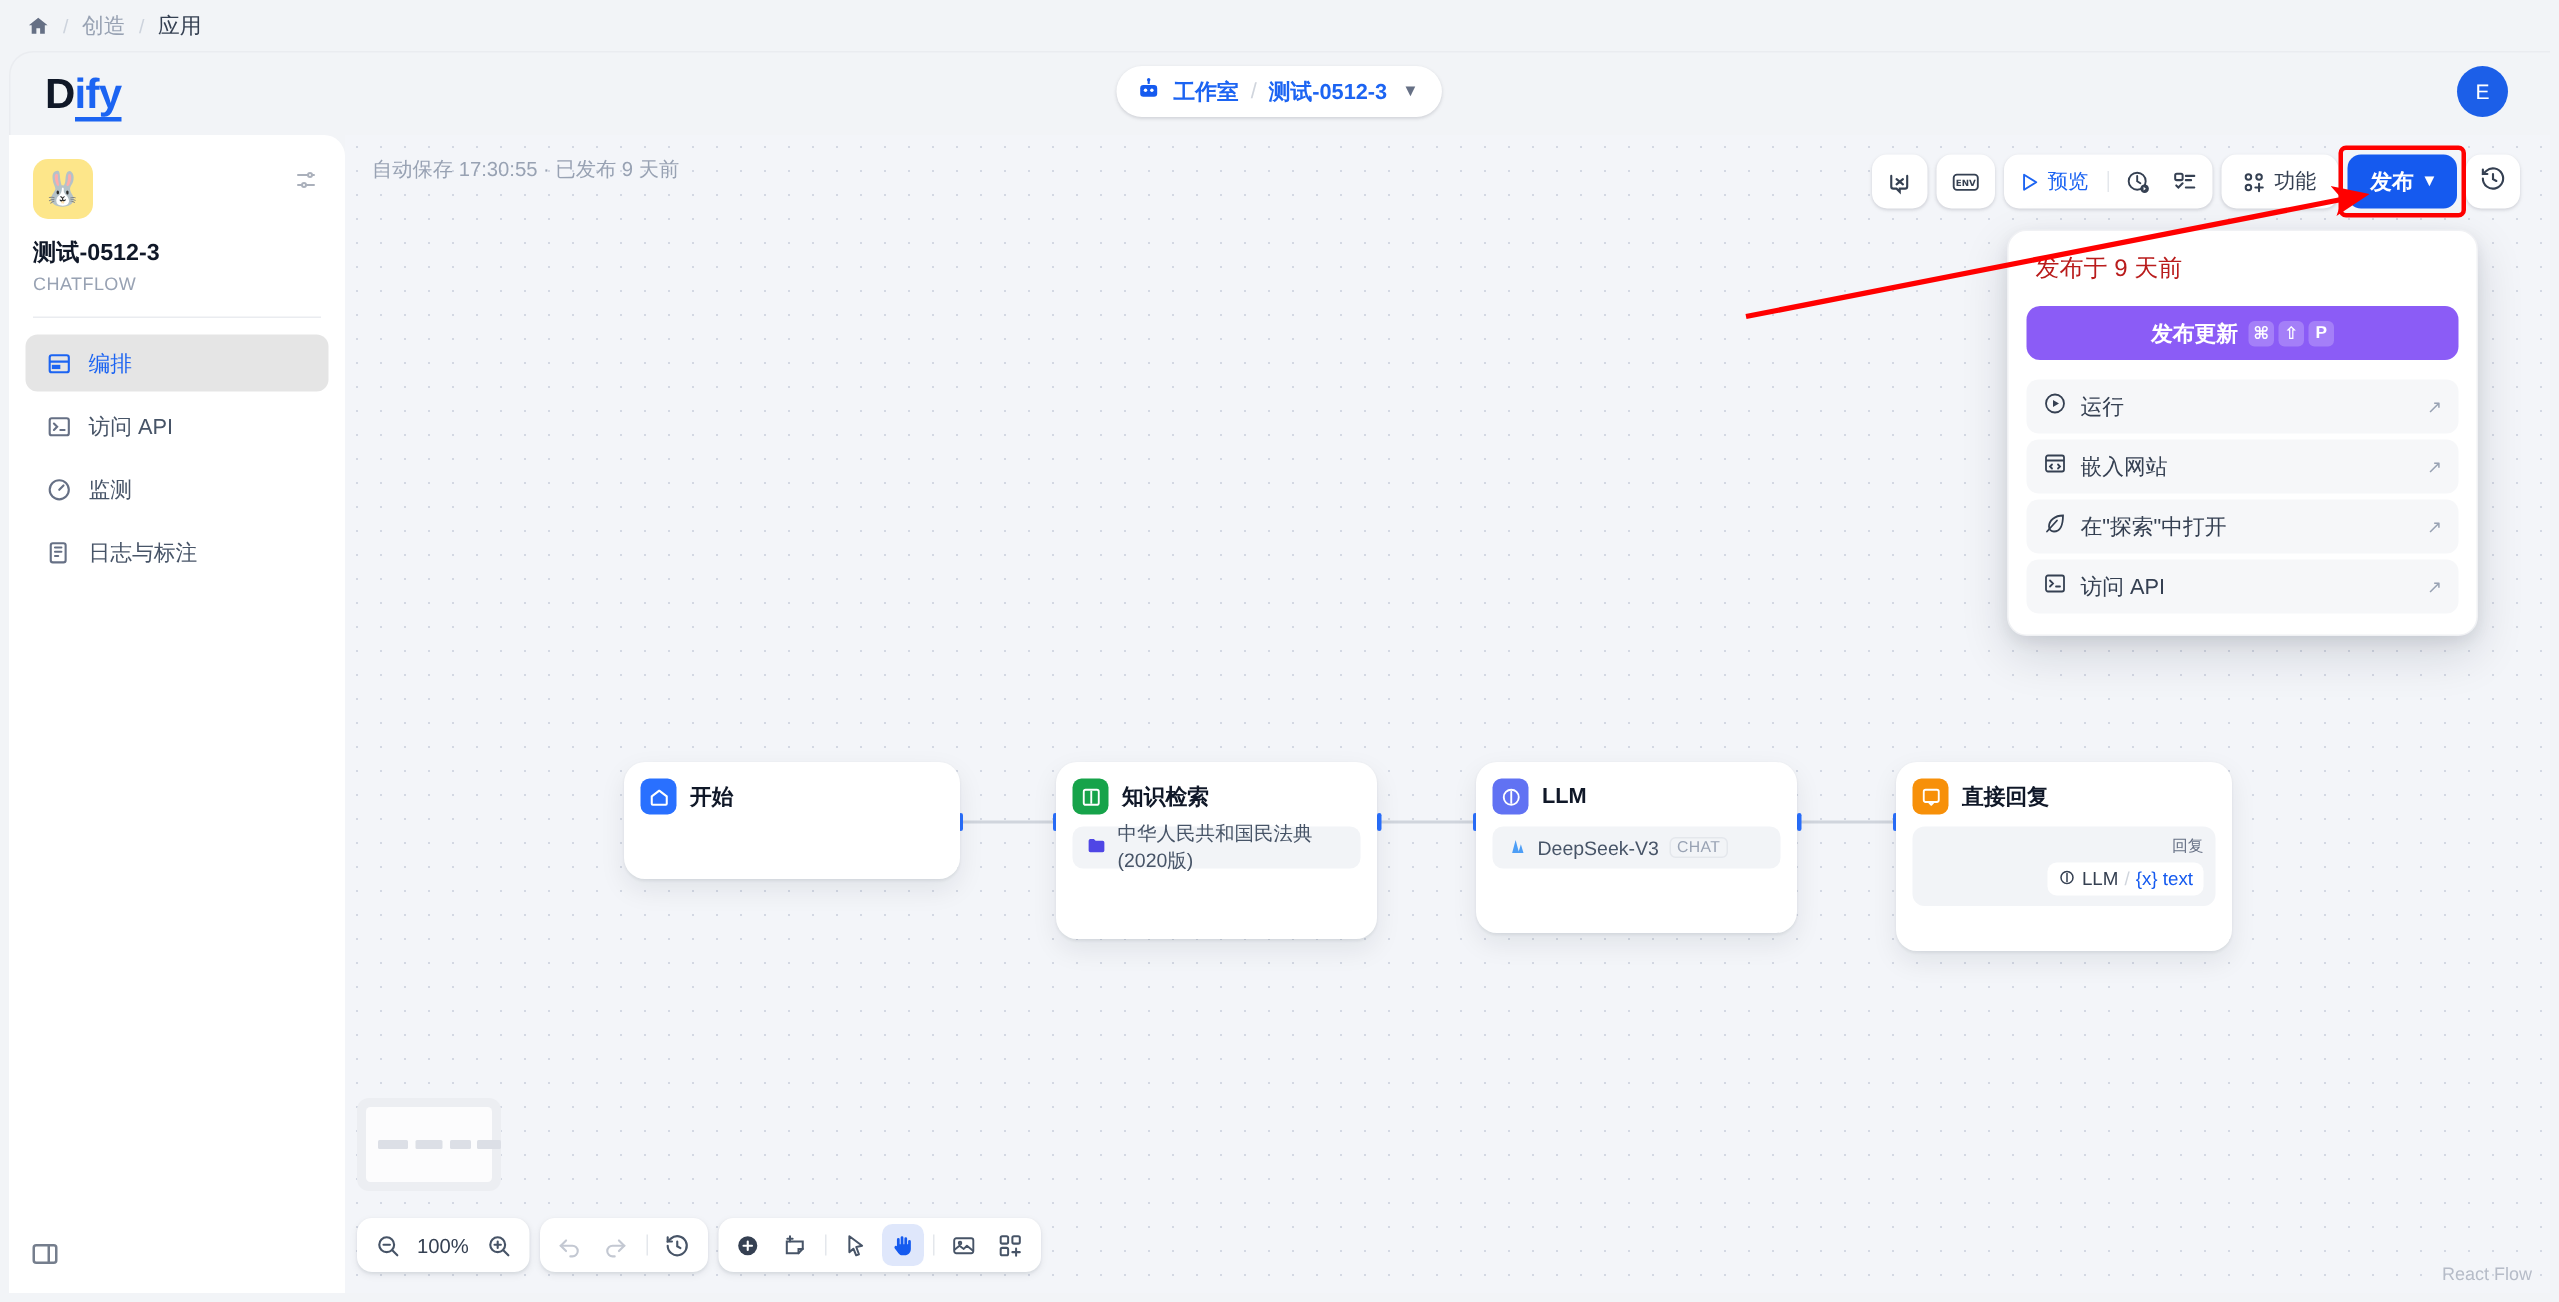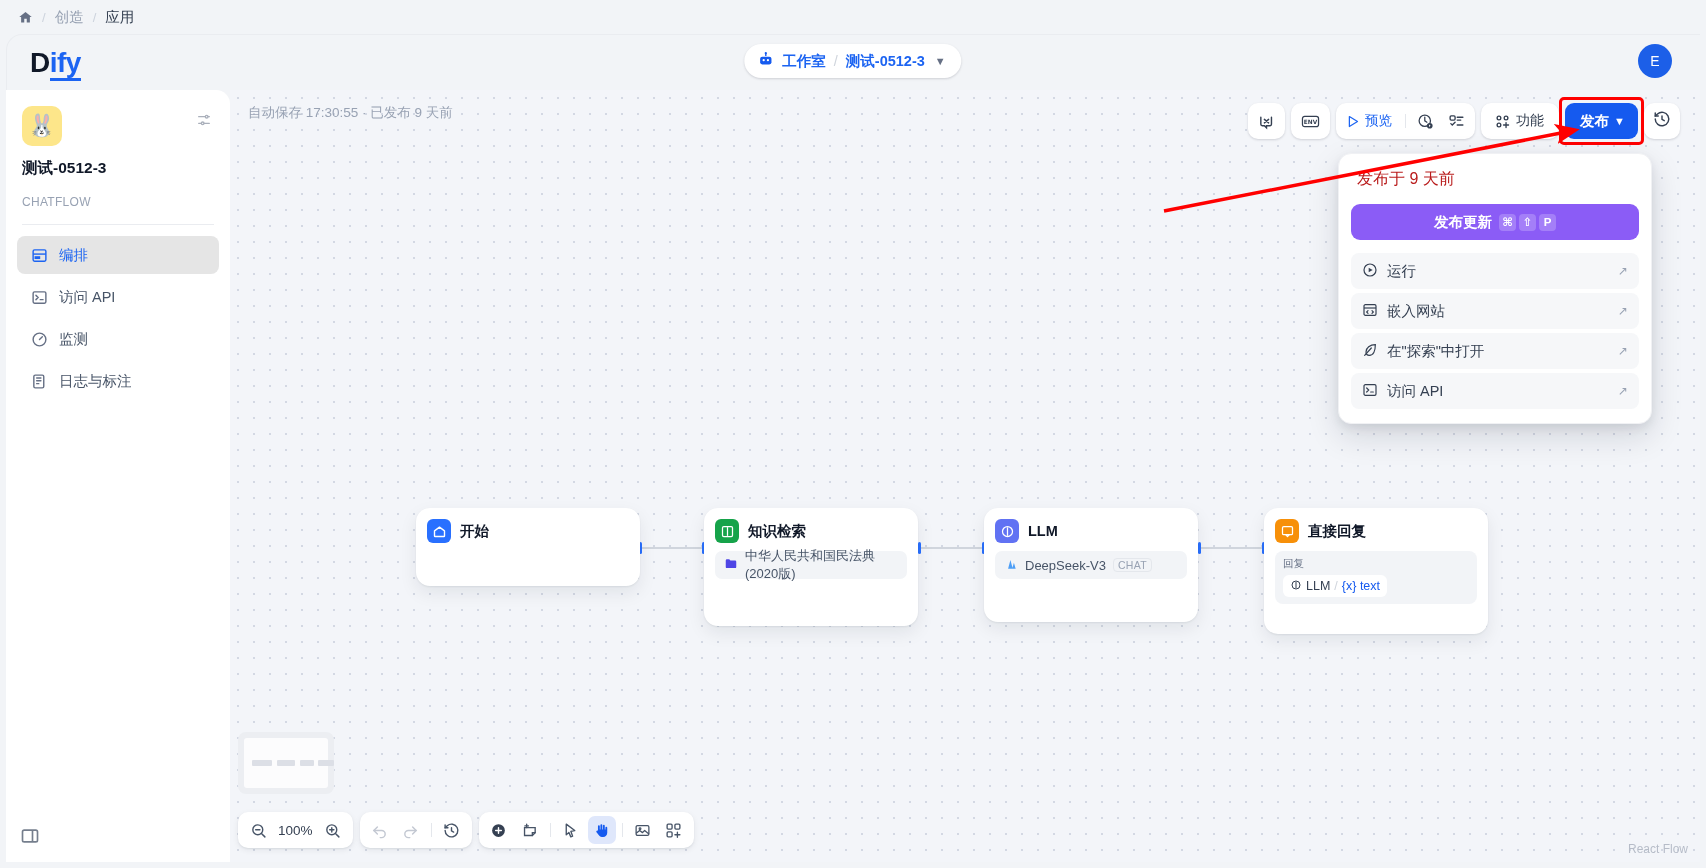--- a/index.html
+++ b/index.html
@@ -73,21 +73,21 @@
   .app-icon {
     width: 40px; height: 40px; border-radius: 10px;
     background: #fde68a; display: flex; align-items: center; justify-content: center;
     font-size: 22px; line-height: 1;
   }
   .app-more {
     position: absolute; right: 18px; top: 22px; width: 16px; height: 16px;
     opacity: .55;
   }
   .app-name { margin-top: 12px; font-size: 15.5px; font-weight: bold; color: #101828; }
-  .app-type { margin-top: 16px; font-size: 12px; color: #98a2b3; letter-spacing: .3px; }
+  .app-type { margin-top: 3px; font-size: 12px; color: #98a2b3; letter-spacing: .3px; }
   .divider { margin: 15px 16px 0 16px; height: 1px; background: #eaecf0; }
   .nav { margin-top: 11px; padding: 0 11px; display: flex; flex-direction: column; gap: 4px; }
   .nav-item {
     height: 38px; display: flex; align-items: center; gap: 11px;
     padding: 0 14px; border-radius: 8px;
     font-size: 14.5px; color: #475467; cursor: pointer;
   }
   .nav-item .ico { width: 17px; height: 17px; display: block; flex: none; }
   .nav-item.active { background: #e5e5e5; color: #1c64f2; font-weight: 500; }
   .panel-collapse {
@@ -192,21 +192,21 @@
   .node-body { margin-top: 8px; }
   .node-chip {
     height: 28px; border-radius: 7px; background: #f2f4f7;
     display: flex; align-items: center; gap: 7px; padding: 0 9px;
     font-size: 13px; color: #475467;
   }
   .chip-badge {
     border: 1px solid #e4e7ec; border-radius: 4px; padding: 0px 4px;
     font-size: 10.5px; color: #98a2b3; letter-spacing: .3px;
   }
-  .reply-box { background: #f2f4f7; border-radius: 8px; padding: 6px 8px 7px 8px; }
+  .reply-box { background: #f2f4f7; border-radius: 8px; padding: 6px 8px 7px 8px; text-align: right; }
   .reply-label { font-size: 10.5px; color: #667085; font-weight: 500; }
   .reply-var {
     margin-top: 4px; background: #fff; border-radius: 6px; height: 22px;
     display: inline-flex; align-items: center; gap: 4px; padding: 0 7px;
     font-size: 12.5px; color: #354052;
   }
   .var-blue { color: #155aef; font-weight: 500; }
   .var-slash { color: #d0d5dd; }
   .edge { position: absolute; height: 2px; background: #d0d5dd; }
   .port {

